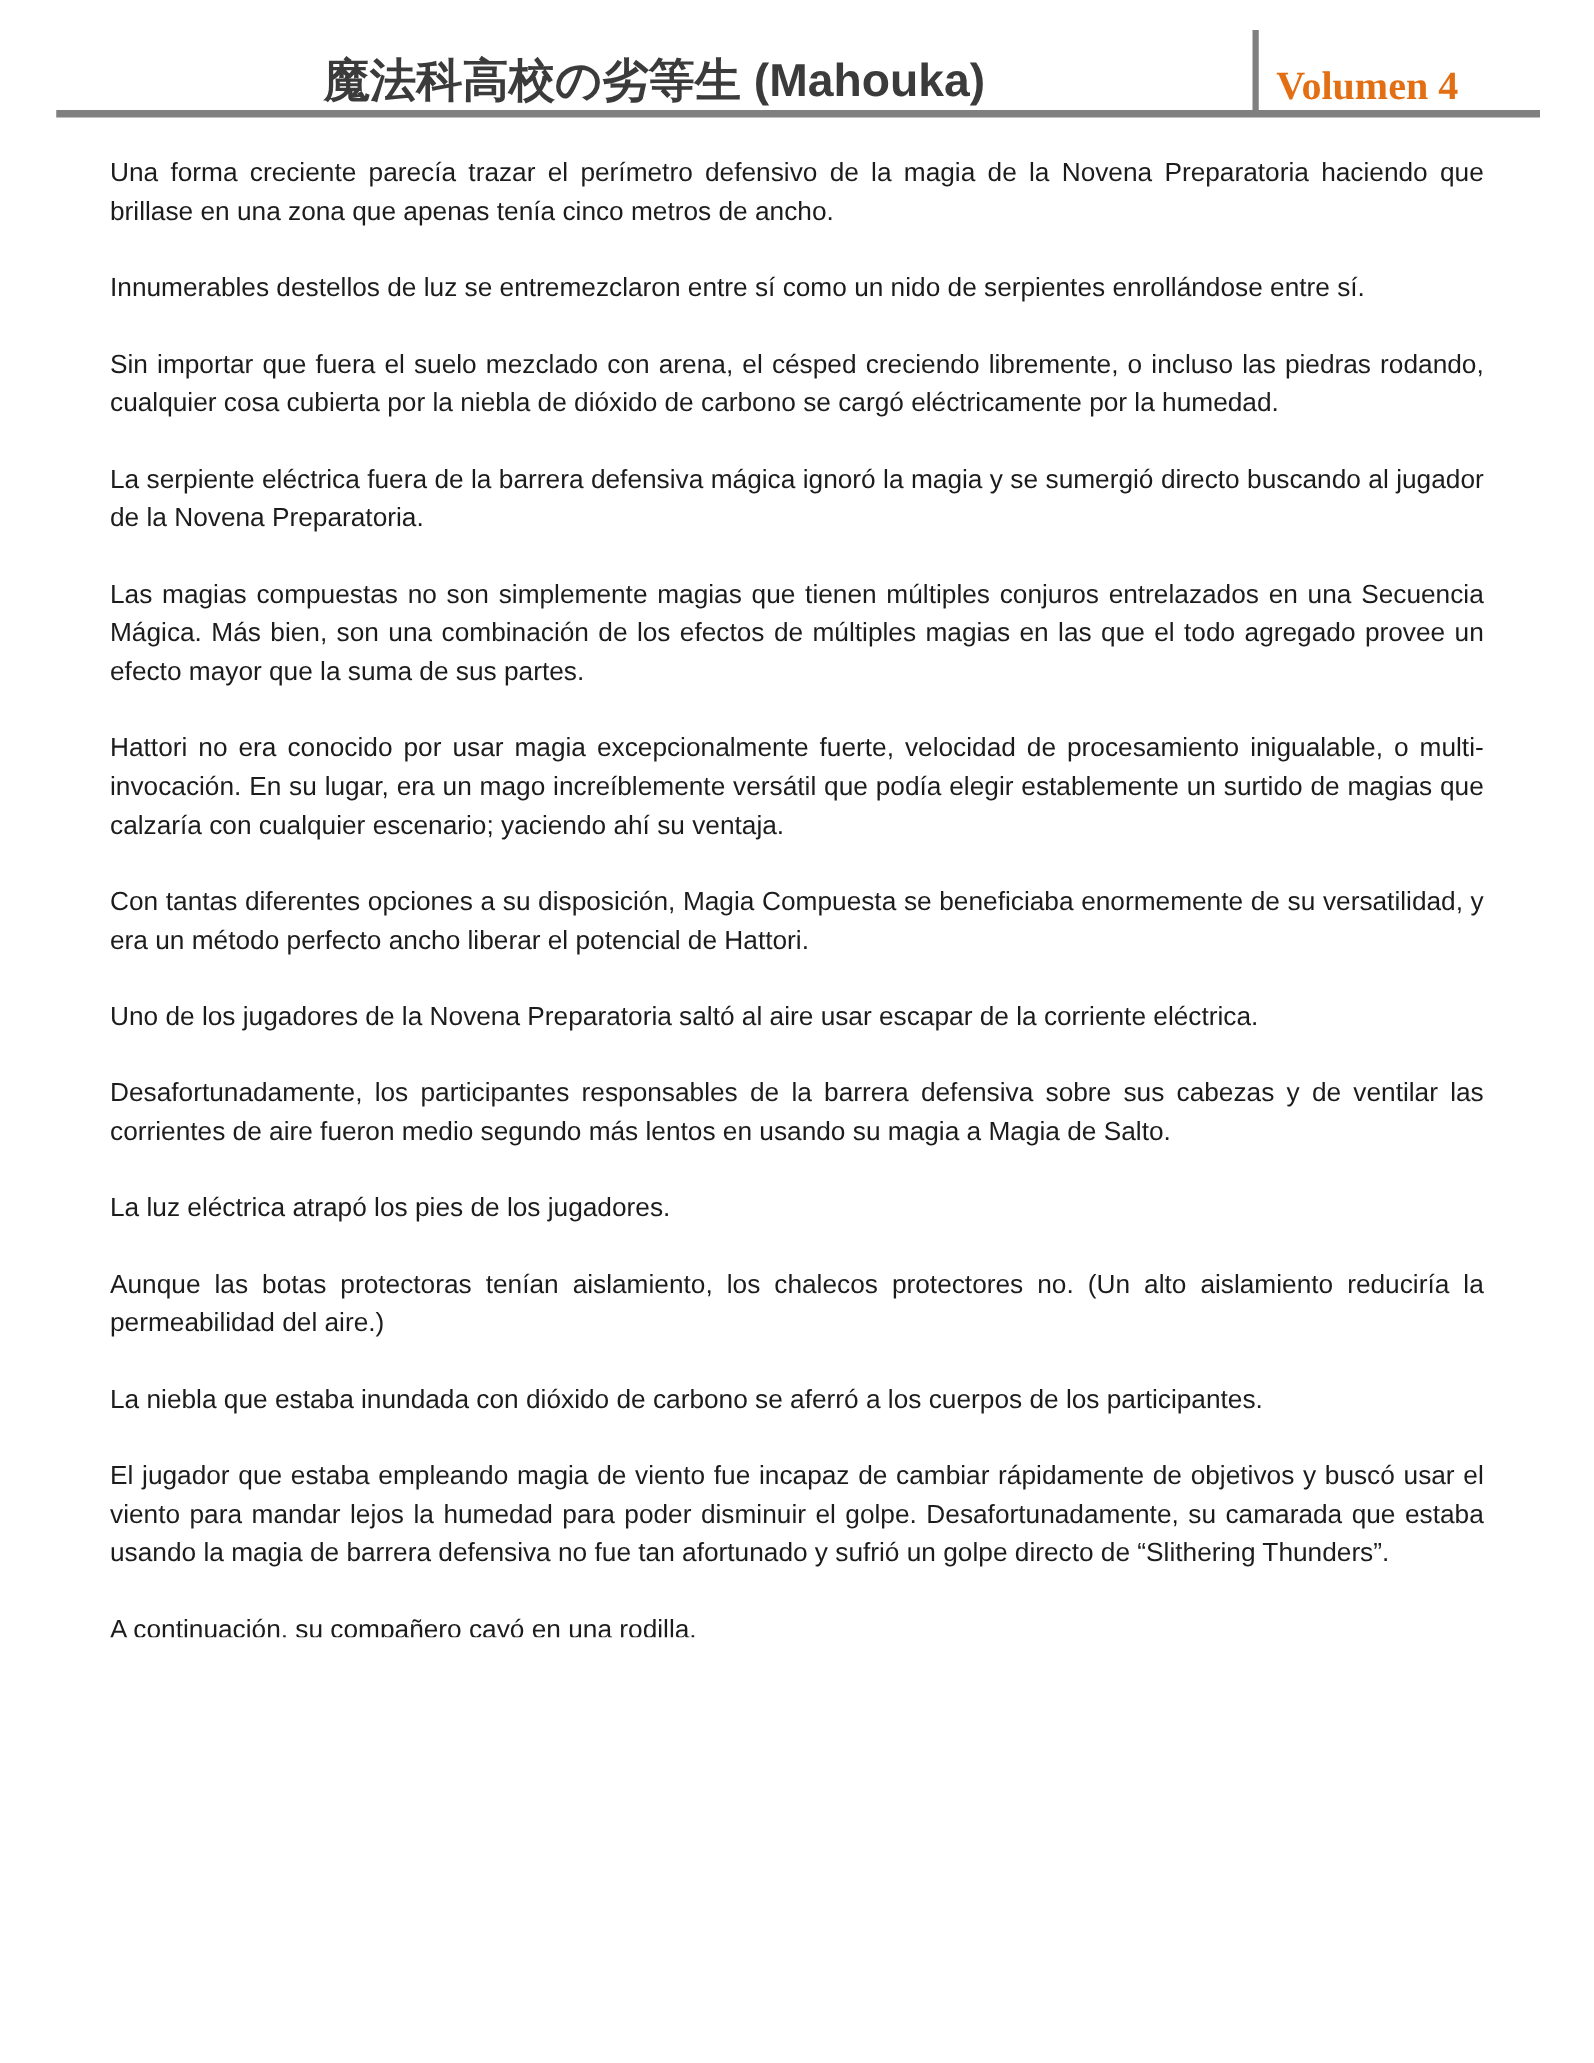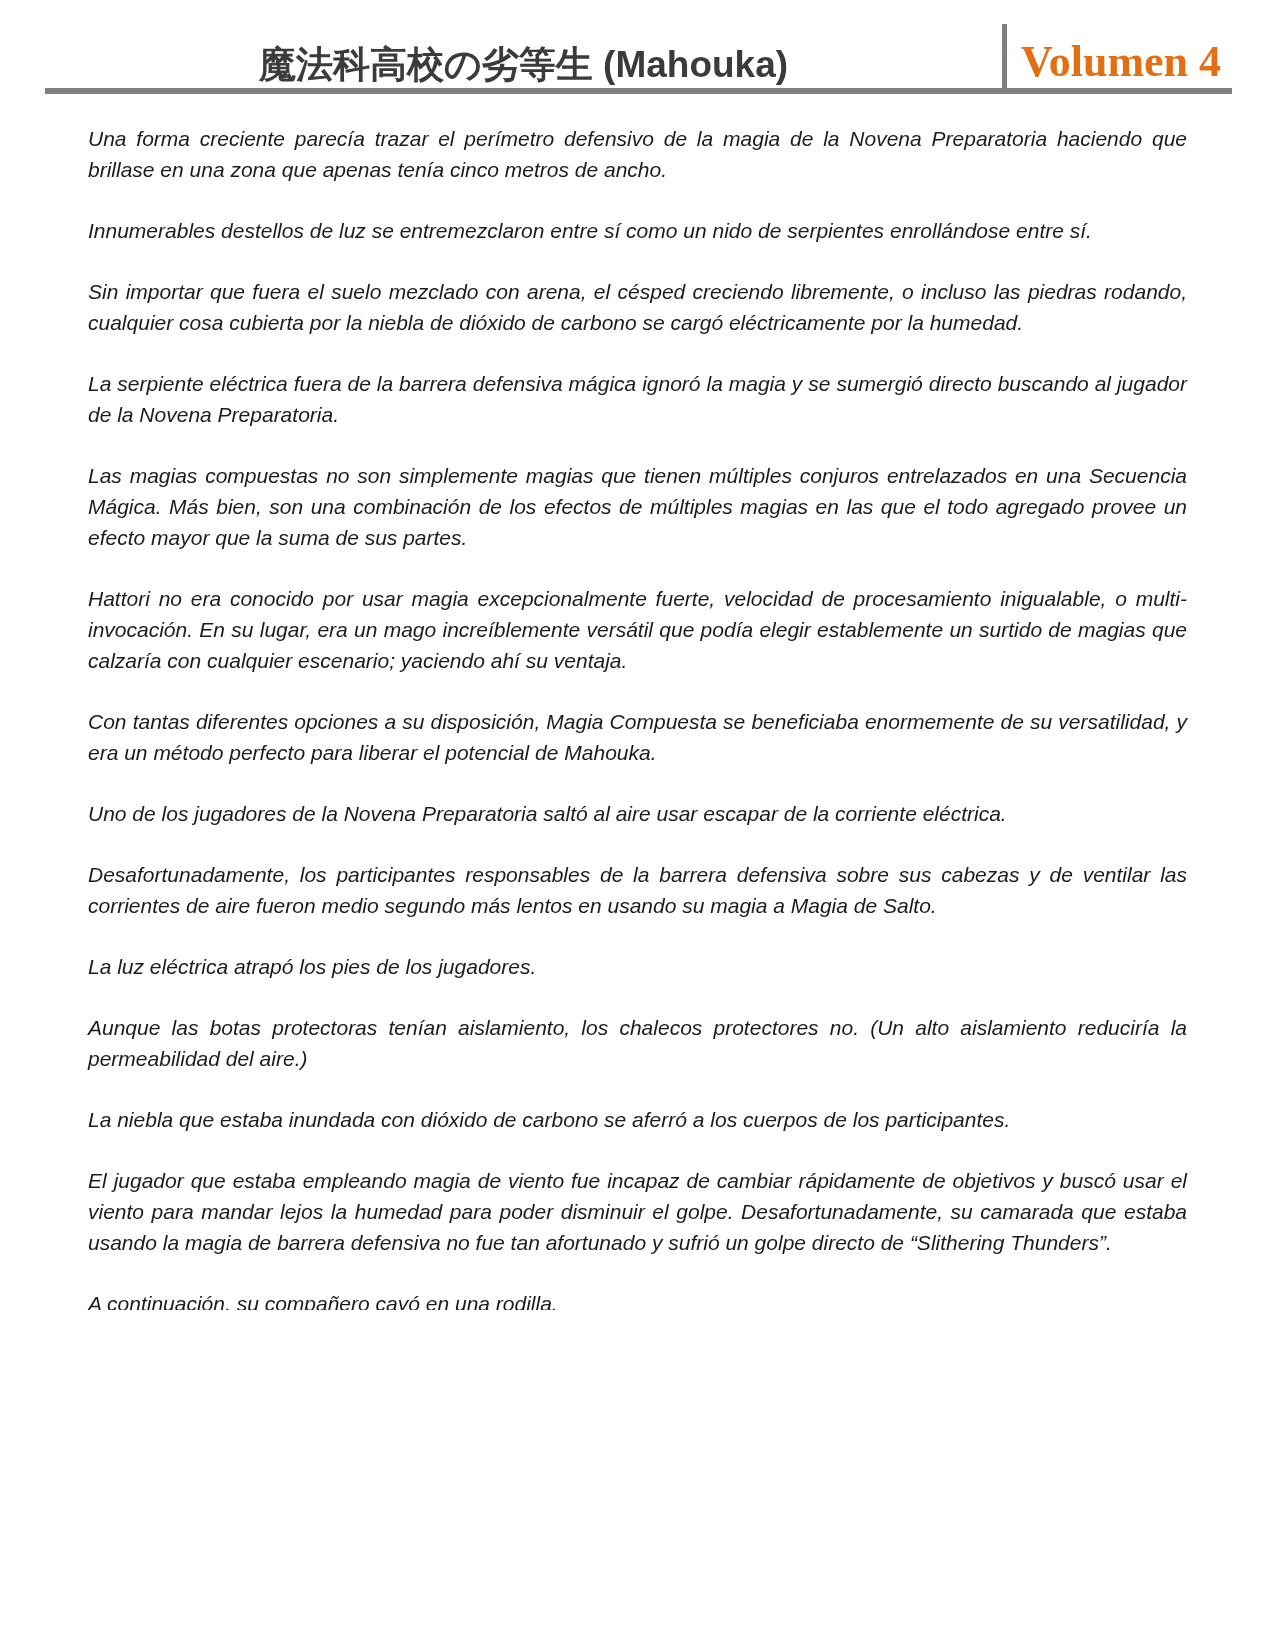--- a/index.html
+++ b/index.html
@@ -38,40 +38,39 @@
     width: 5px;
     height: 64px;
     background: #808080;
     flex: none;
   }
   .volume-cell {
     flex: 1;
     padding: 0 0 4px 14px;
     font-family: "Liberation Serif", serif;
     font-weight: bold;
-    font-size: 44px;
+    font-size: 32px;
     line-height: 1.0;
     white-space: nowrap;
   }
 
   
   .body-text {
     position: absolute;
     left: 88px;
     top: 123px;
     width: 1100px;
     color: #1c1c1c;
     font-size: 21px;
     line-height: 31px;
     text-align: justify;
   }
   .body-text p {
     margin: 0 1px 30px 0;
     padding: 0;
-    font-style: italic;
   }
 
   
   .footer {
     position: absolute;
     left: 88px;
     top: 1552px;
     width: 1092px;
     text-align: center;
     font-size: 21px;
@@ -89,21 +88,21 @@
     <div class="volume-cell" style="color: rgb(227, 111, 21);">Volumen 4</div>
   </header>
 
   <main class="body-text">
     <p>Una forma creciente parecía trazar el perímetro defensivo de la magia de la Novena Preparatoria haciendo que brillase en una zona que apenas tenía cinco metros de ancho.</p>
     <p>Innumerables destellos de luz se entremezclaron entre sí como un nido de serpientes enrollándose entre sí.</p>
     <p>Sin importar que fuera el suelo mezclado con arena, el césped creciendo libremente, o incluso las piedras rodando, cualquier cosa cubierta por la niebla de dióxido de carbono se cargó eléctricamente por la humedad.</p>
     <p>La serpiente eléctrica fuera de la barrera defensiva mágica ignoró la magia y se sumergió directo buscando al jugador de la Novena Preparatoria.</p>
     <p>Las magias compuestas no son simplemente magias que tienen múltiples conjuros entrelazados en una Secuencia Mágica. Más bien, son una combinación de los efectos de múltiples magias en las que el todo agregado provee un efecto mayor que la suma de sus partes.</p>
     <p>Hattori no era conocido por usar magia excepcionalmente fuerte, velocidad de procesamiento inigualable, o multi-invocación. En su lugar, era un mago increíblemente versátil que podía elegir establemente un surtido de magias que calzaría con cualquier escenario; yaciendo ahí su ventaja.</p>
-    <p>Con tantas diferentes opciones a su disposición, Magia Compuesta se beneficiaba enormemente de su versatilidad, y era un método perfecto para liberar el potencial de Mahouka.</p>
+    <p>Con tantas diferentes opciones a su disposición, Magia Compuesta se beneficiaba enormemente de su versatilidad, y era un método perfecto ancho liberar el potencial de Hattori.</p>
     <p>Uno de los jugadores de la Novena Preparatoria saltó al aire usar escapar de la corriente eléctrica.</p>
     <p>Desafortunadamente, los participantes responsables de la barrera defensiva sobre sus cabezas y de ventilar las corrientes de aire fueron medio segundo más lentos en usando su magia a Magia de Salto.</p>
     <p>La luz eléctrica atrapó los pies de los jugadores.</p>
     <p>Aunque las botas protectoras tenían aislamiento, los chalecos protectores no. (Un alto aislamiento reduciría la permeabilidad del aire.)</p>
     <p>La niebla que estaba inundada con dióxido de carbono se aferró a los cuerpos de los participantes.</p>
     <p>El jugador que estaba empleando magia de viento fue incapaz de cambiar rápidamente de objetivos y buscó usar el viento para mandar lejos la humedad para poder disminuir el golpe. Desafortunadamente, su camarada que estaba usando la magia de barrera defensiva no fue tan afortunado y sufrió un golpe directo de “Slithering Thunders”.</p>
     <p>A continuación, su compañero cayó en una rodilla.</p>
     <p>Se rindió con su pierna inmóvil y mantuvo esta posición para usar su CAD.</p>
   </main>
 

